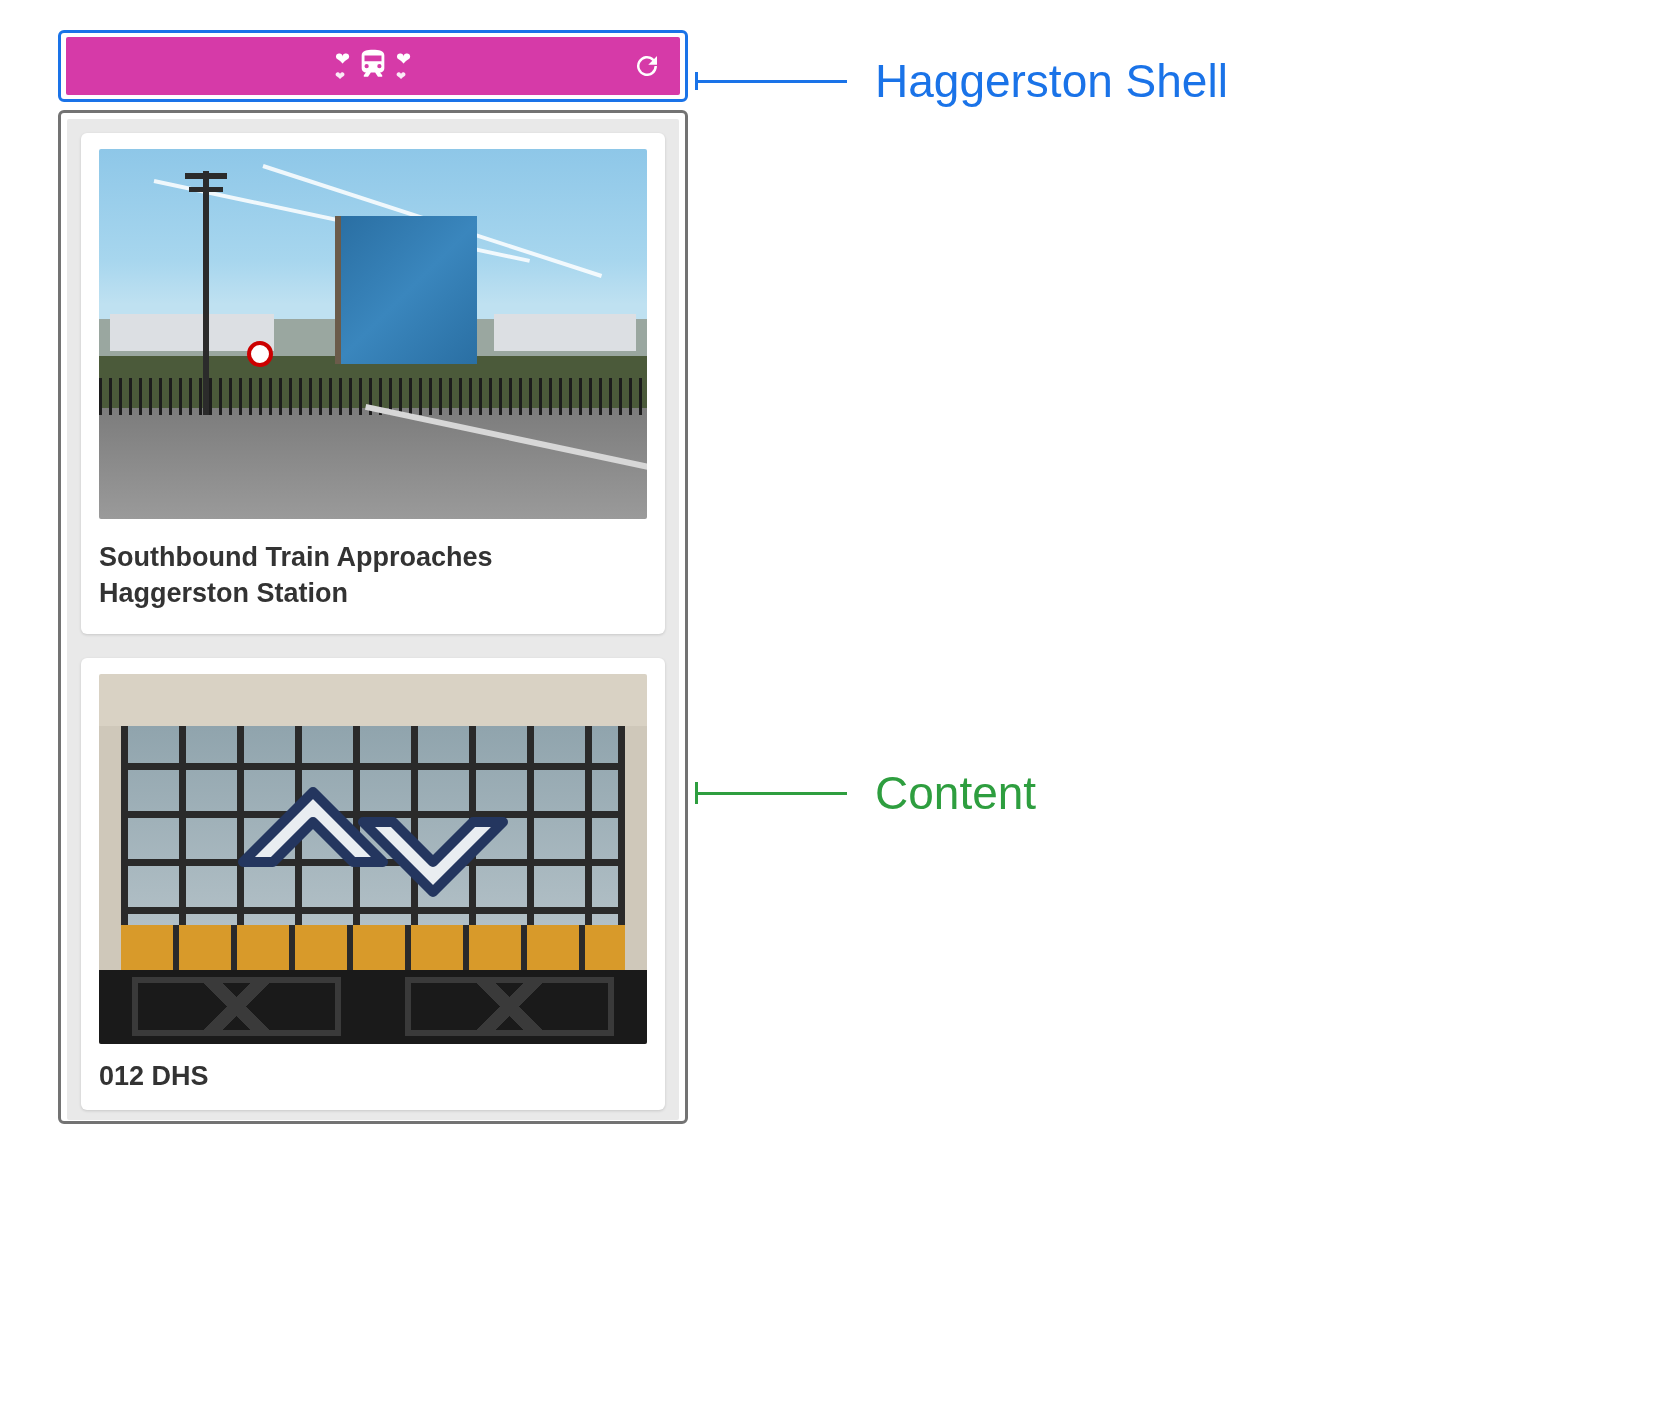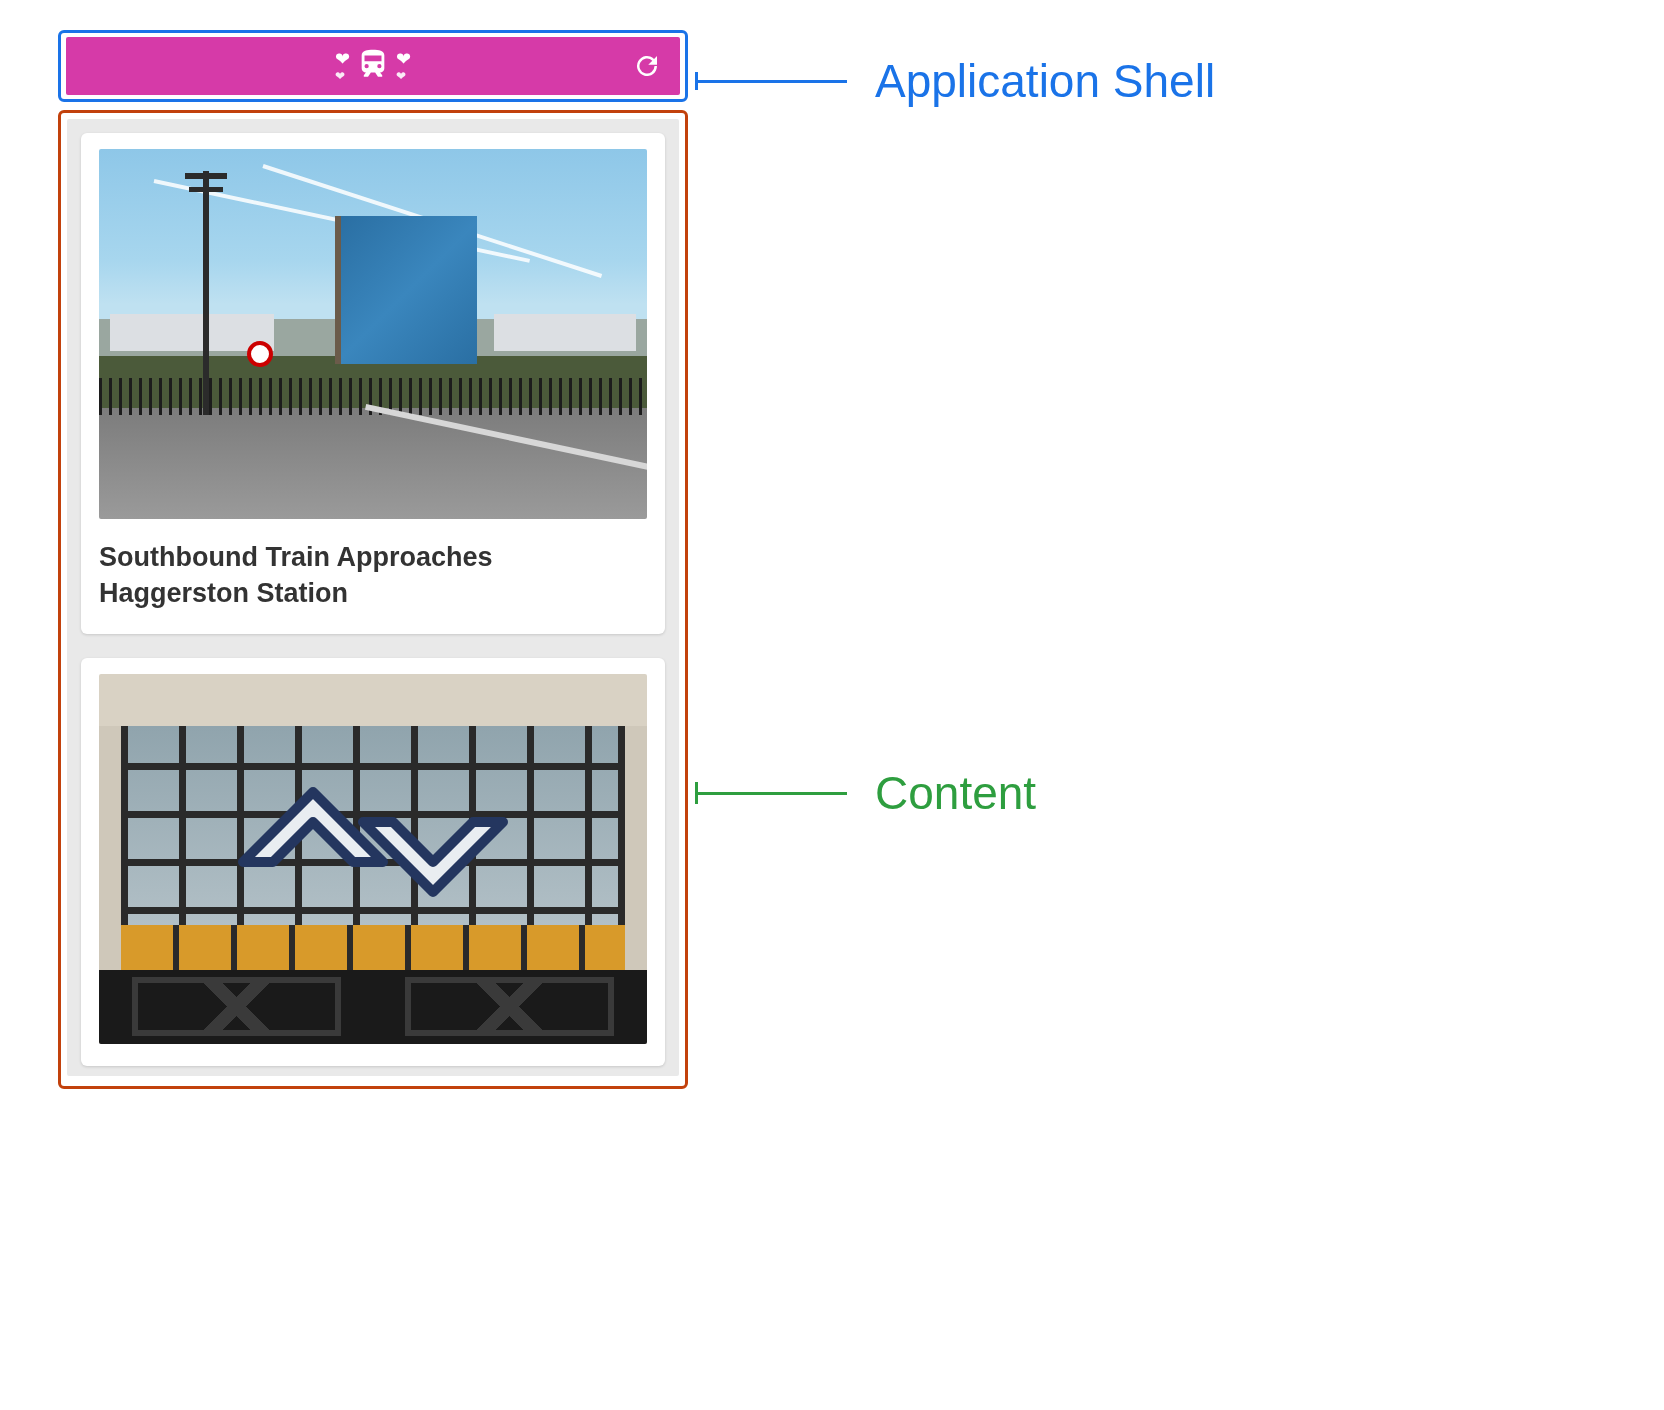--- a/index.html
+++ b/index.html
@@ -55,24 +55,24 @@
     right: 18px;
     top: 50%;
     transform: translateY(-50%);
     color: #fff;
     display: flex;
     align-items: center;
     justify-content: center;
     cursor: pointer;
   }
   .content-box {
-    border: 3px solid #c2410c;
+    border: 3px solid #737373;
     border-radius: 6px;
     margin-top: 8px;
-    padding: 6px 6px 10px 6px;
+    padding: 6px 6px 1px 6px;
     background: #fff;
   }
   .scroll-area {
     background: #e9e9e9;
     padding: 14px 14px 4px 14px;
     border-radius: 2px;
   }
   .card {
     background: #fff;
     border-radius: 6px;
@@ -265,31 +265,32 @@
             <span class="grid"></span>
             <span class="amber"></span>
             <span class="beams"></span>
             <span class="ns">
               <svg width="300" height="150" viewBox="0 0 300 150">
                 <path d="M20 95 L90 25 L160 95 L130 95 L90 55 L50 95 Z
                          M140 55 L170 55 L210 95 L250 55 L280 55 L210 125 Z" fill="#e9edf1" stroke="#24365f" stroke-width="10" stroke-linejoin="round"></path>
               </svg>
             </span>
           </div>
+          <div class="card-title compact">012 DHS</div>
         </div>
 
       </div>
     </div>
 
   </div>
 
   <div class="callout shell">
     <span class="tick"></span>
     <span class="line"></span>
-    <span class="label">Application Shell</span>
+    <span class="label">Haggerston Shell</span>
   </div>
 
   <div class="callout content">
     <span class="tick"></span>
     <span class="line"></span>
     <span class="label">Content</span>
   </div>
 
 </div>
 

